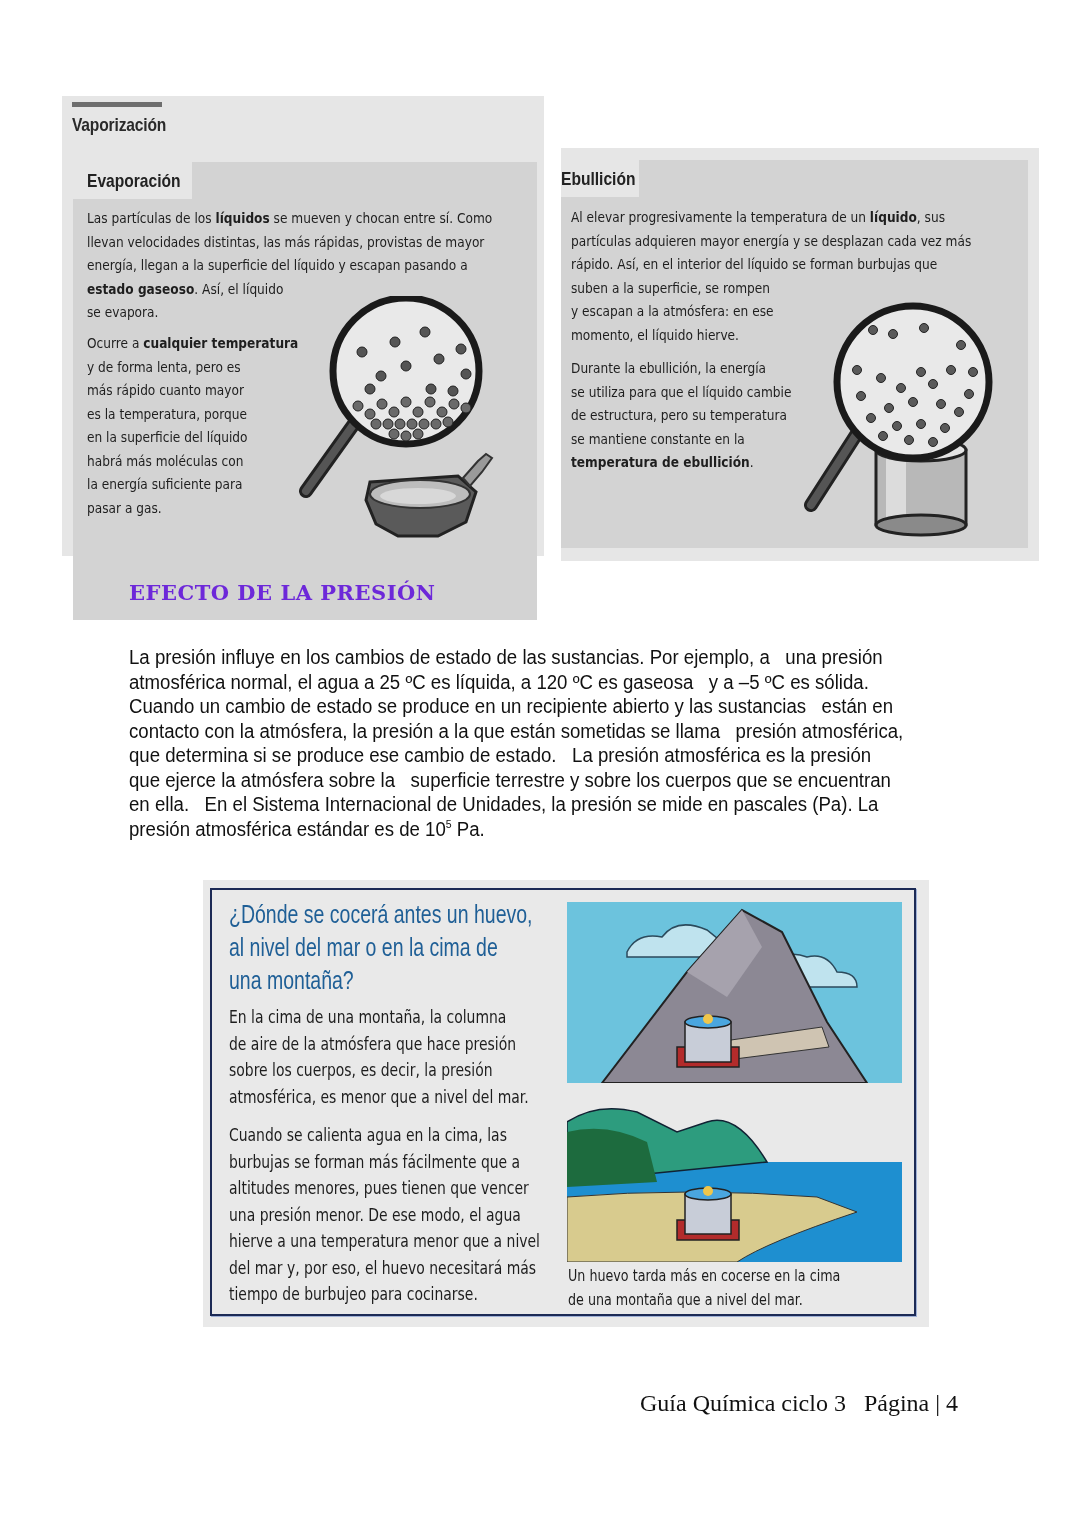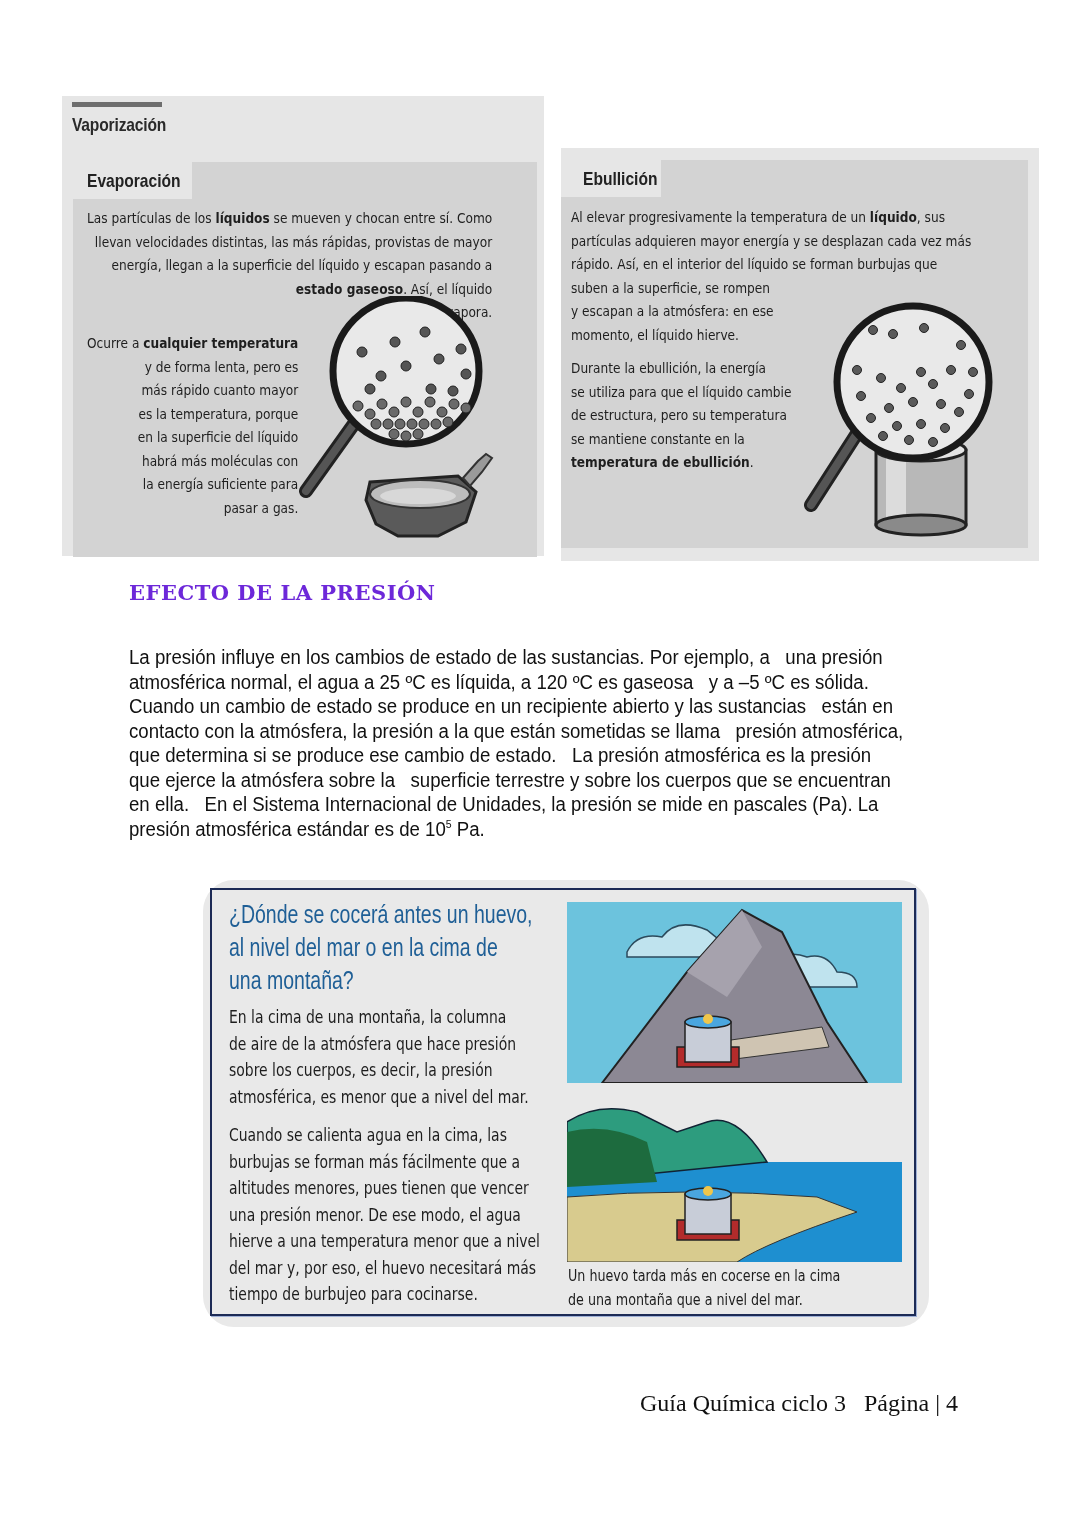--- a/index.html
+++ b/index.html
@@ -2,74 +2,73 @@
 <html><head>
   <meta charset="utf-8">
   <style>
     html, body { margin: 0; padding: 0; background: #ffffff; }
     body { width: 1080px; height: 1527px; position: relative; overflow: hidden; }
 
     
     .fig-evap {
       position: absolute; left: 62px; top: 96px; width: 482px; height: 460px;
       background: #e6e6e6;
-      text-align: right;
     }
     .fig-evap .topbar {
       position: absolute; left: 10px; top: 6px; width: 90px; height: 5px; background: #6e6e6e;
     }
     .fig-evap .section-title {
       position: absolute; left: 10px; top: 18px;
       font-family: "Liberation Sans", sans-serif; font-weight: bold; font-size: 19px;
       color: #2a2a2a; transform: scaleX(0.82); transform-origin: left top; letter-spacing: -0.2px;
     }
     .panel {
       position: absolute; background: #d3d3d3;
     }
-    .fig-evap .panel { left: 11px; top: 66px; width: 464px; height: 395px; }
+    .fig-evap .panel { left: 11px; top: 66px; width: 464px; height: 458px; }
     .tab {
       position: absolute; left: 0; top: 0; height: 37px; background: #e6e6e6;
       font-family: "Liberation Sans", sans-serif; font-weight: bold; font-size: 19px; color: #222;
       padding: 0 10px 0 14px; line-height: 38px;
     }
     .tab span { display: inline-block; transform: scaleX(0.82); transform-origin: left center; }
     .fig-evap .tab { width: 95px; }
     .para {
       position: absolute;
       font-family: "DejaVu Sans", sans-serif; font-size: 14.5px; line-height: 23.5px; color: #1e1e1e;
       transform: scaleX(0.84); transform-origin: left top; white-space: nowrap;
     }
     .para b { font-weight: bold; }
 
     
     .fig-ebul {
       position: absolute; left: 561px; top: 148px; width: 478px; height: 413px;
       background: #e6e6e6;
     }
     .fig-ebul .panel { left: 0; top: 12px; width: 467px; height: 388px; }
-    .fig-ebul .tab { width: 68px; padding-left: 22px; }
+    .fig-ebul .tab { width: 68px; padding-left: 0; }
 
     .illus { position: absolute; }
 
     
     .heading {
       position: absolute; left: 129px; top: 580px;
       font-family: "DejaVu Serif", serif; font-weight: bold; font-size: 21px; color: #6d28d9;
       letter-spacing: 0.5px;
     }
     .body-text {
       position: absolute; left: 129px; top: 645px; width: 880px;
       font-family: "Liberation Sans", sans-serif; font-size: 19.5px; line-height: 24.5px; color: #111;
     }
     .body-text .line { display: block; white-space: nowrap; transform: scaleX(0.955); transform-origin: left top; }
     .body-text sup { font-size: 11px; vertical-align: 8px; line-height: 0; }
 
     
     .fig-egg {
-      position: absolute; left: 203px; top: 880px; width: 726px; height: 447px; background: #e9e9e9; border-radius: 31px;
+      position: absolute; left: 203px; top: 880px; width: 726px; height: 447px; background: #e9e9e9;
     }
     .fig-egg .frame {
       position: absolute; left: 7px; top: 8px; width: 706px; height: 428px;
       border: 2px solid #1c2a55; box-sizing: border-box;
       box-shadow: 1px 1px 0 #9fb0d6;
     }
     .q-title {
       position: absolute; left: 26px; top: 18px;
       font-family: "Liberation Sans", sans-serif; font-size: 25px; line-height: 33px; color: #1f5f96;
       transform: scaleX(0.78); transform-origin: left top; white-space: nowrap;

